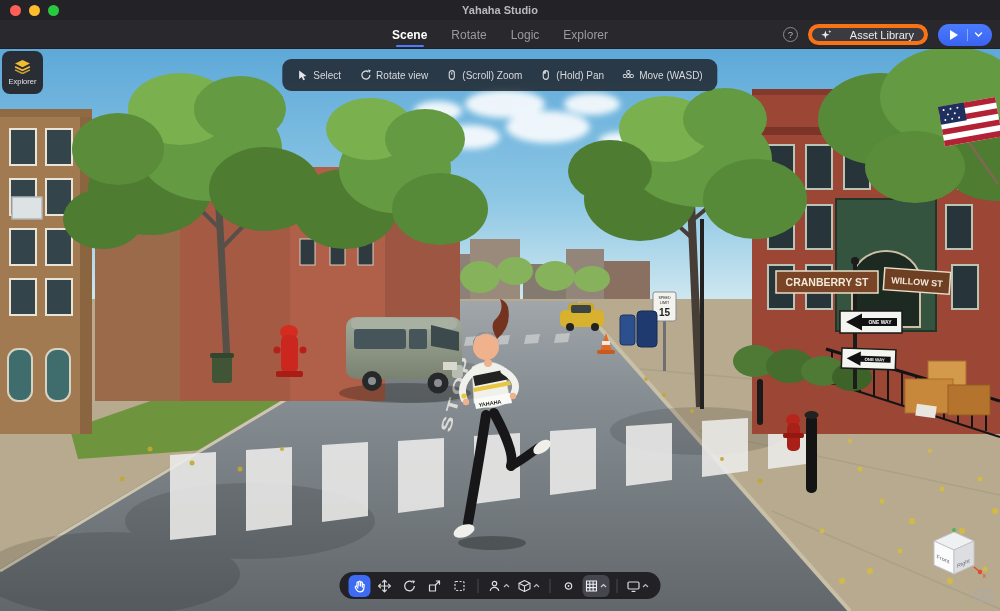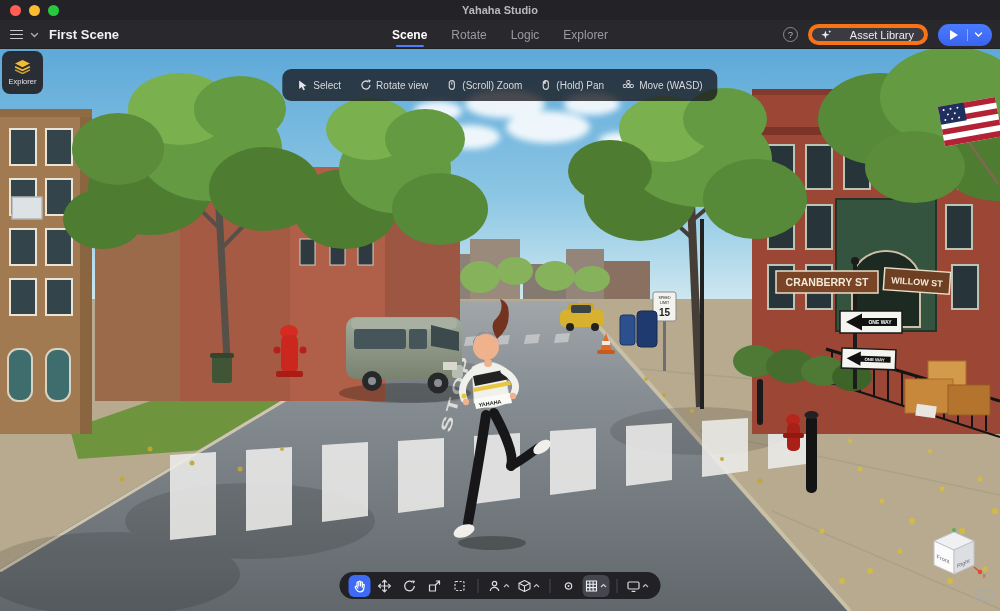--- a/index.html
+++ b/index.html
@@ -33,21 +33,21 @@
 
   
   .viewport { position:absolute; top:49px; left:0; width:1000px; height:562px; overflow:hidden; }
   svg.scene { position:absolute; inset:0; display:block; }
 
   
   .explorer-badge { position:absolute; top:2px; left:2px; width:41px; height:43px; background:rgba(37,37,42,.94); border-radius:8px; display:flex; flex-direction:column; align-items:center; justify-content:center; gap:3px; cursor:pointer; z-index:10; }
   .explorer-badge span { font-size:7.5px; color:#e4e4e8; }
 
   
-  .vp-toolbar { position:absolute; top:10px; left:50%; transform:translateX(-50%); height:18px; background:rgba(24,24,29,.78); border-radius:9px; display:flex; align-items:center; padding:16px 6px; z-index:10;margin-top:10px; }
+  .vp-toolbar { position:absolute; top:10px; left:50%; transform:translateX(-50%); height:18px; background:rgba(24,24,29,.78); border-radius:9px; display:flex; align-items:center; padding:16px 6px; z-index:10; }
   .vp-item { display:flex; align-items:center; gap:5px; padding:0 9px; color:#d8d8dc; font-size:10px; white-space:nowrap; cursor:pointer; }
 
   
   .bot-toolbar { position:absolute; bottom:12px; left:50%; transform:translateX(-50%); height:27px; background:rgba(27,27,32,.92); border-radius:15px; display:flex; align-items:center; gap:3px; padding:0 9px; z-index:10; }
   .tool-btn { min-width:22px; height:22px; border-radius:6px; display:flex; align-items:center; justify-content:center; gap:1px; padding:0 2px; cursor:pointer; }
   .tool-btn.active { background:#3e6bf3; }
   .tool-btn.lit { background:#46464f; }
   .tb-div { width:1px; height:14px; background:#4a4a52; margin:0 4px; }
 
   
@@ -62,31 +62,20 @@
   <div class="titlebar">
     <div class="traffic">
       <div class="tdot red"></div>
       <div class="tdot yel"></div>
       <div class="tdot grn"></div>
     </div>
     <div class="win-title">Yahaha Studio</div>
   </div>
 
   <div class="header">
-    <div class="hdr-left">
-      <div class="burger">
-          <span></span>
-          <span></span>
-          <span></span>
-        </div>
-      <svg width="9" height="6" viewBox="0 0 9 6">
-          <polyline points="1.5,1.5 4.5,4.5 7.5,1.5" fill="none" stroke="#a9a9af" stroke-width="1.4" stroke-linecap="round"></polyline>
-        </svg>
-      <span class="scene-name">First Scene</span>
-    </div>
     <nav class="tabs">
       <div class="tab active">Scene</div>
       <div class="tab">Rotate</div>
       <div class="tab">Logic</div>
       <div class="tab">Explorer</div>
     </nav>
     <div class="hdr-right">
       <div class="help-btn">?</div>
       <div class="asset-btn">
         <svg width="12" height="12" viewBox="0 0 12 12">

